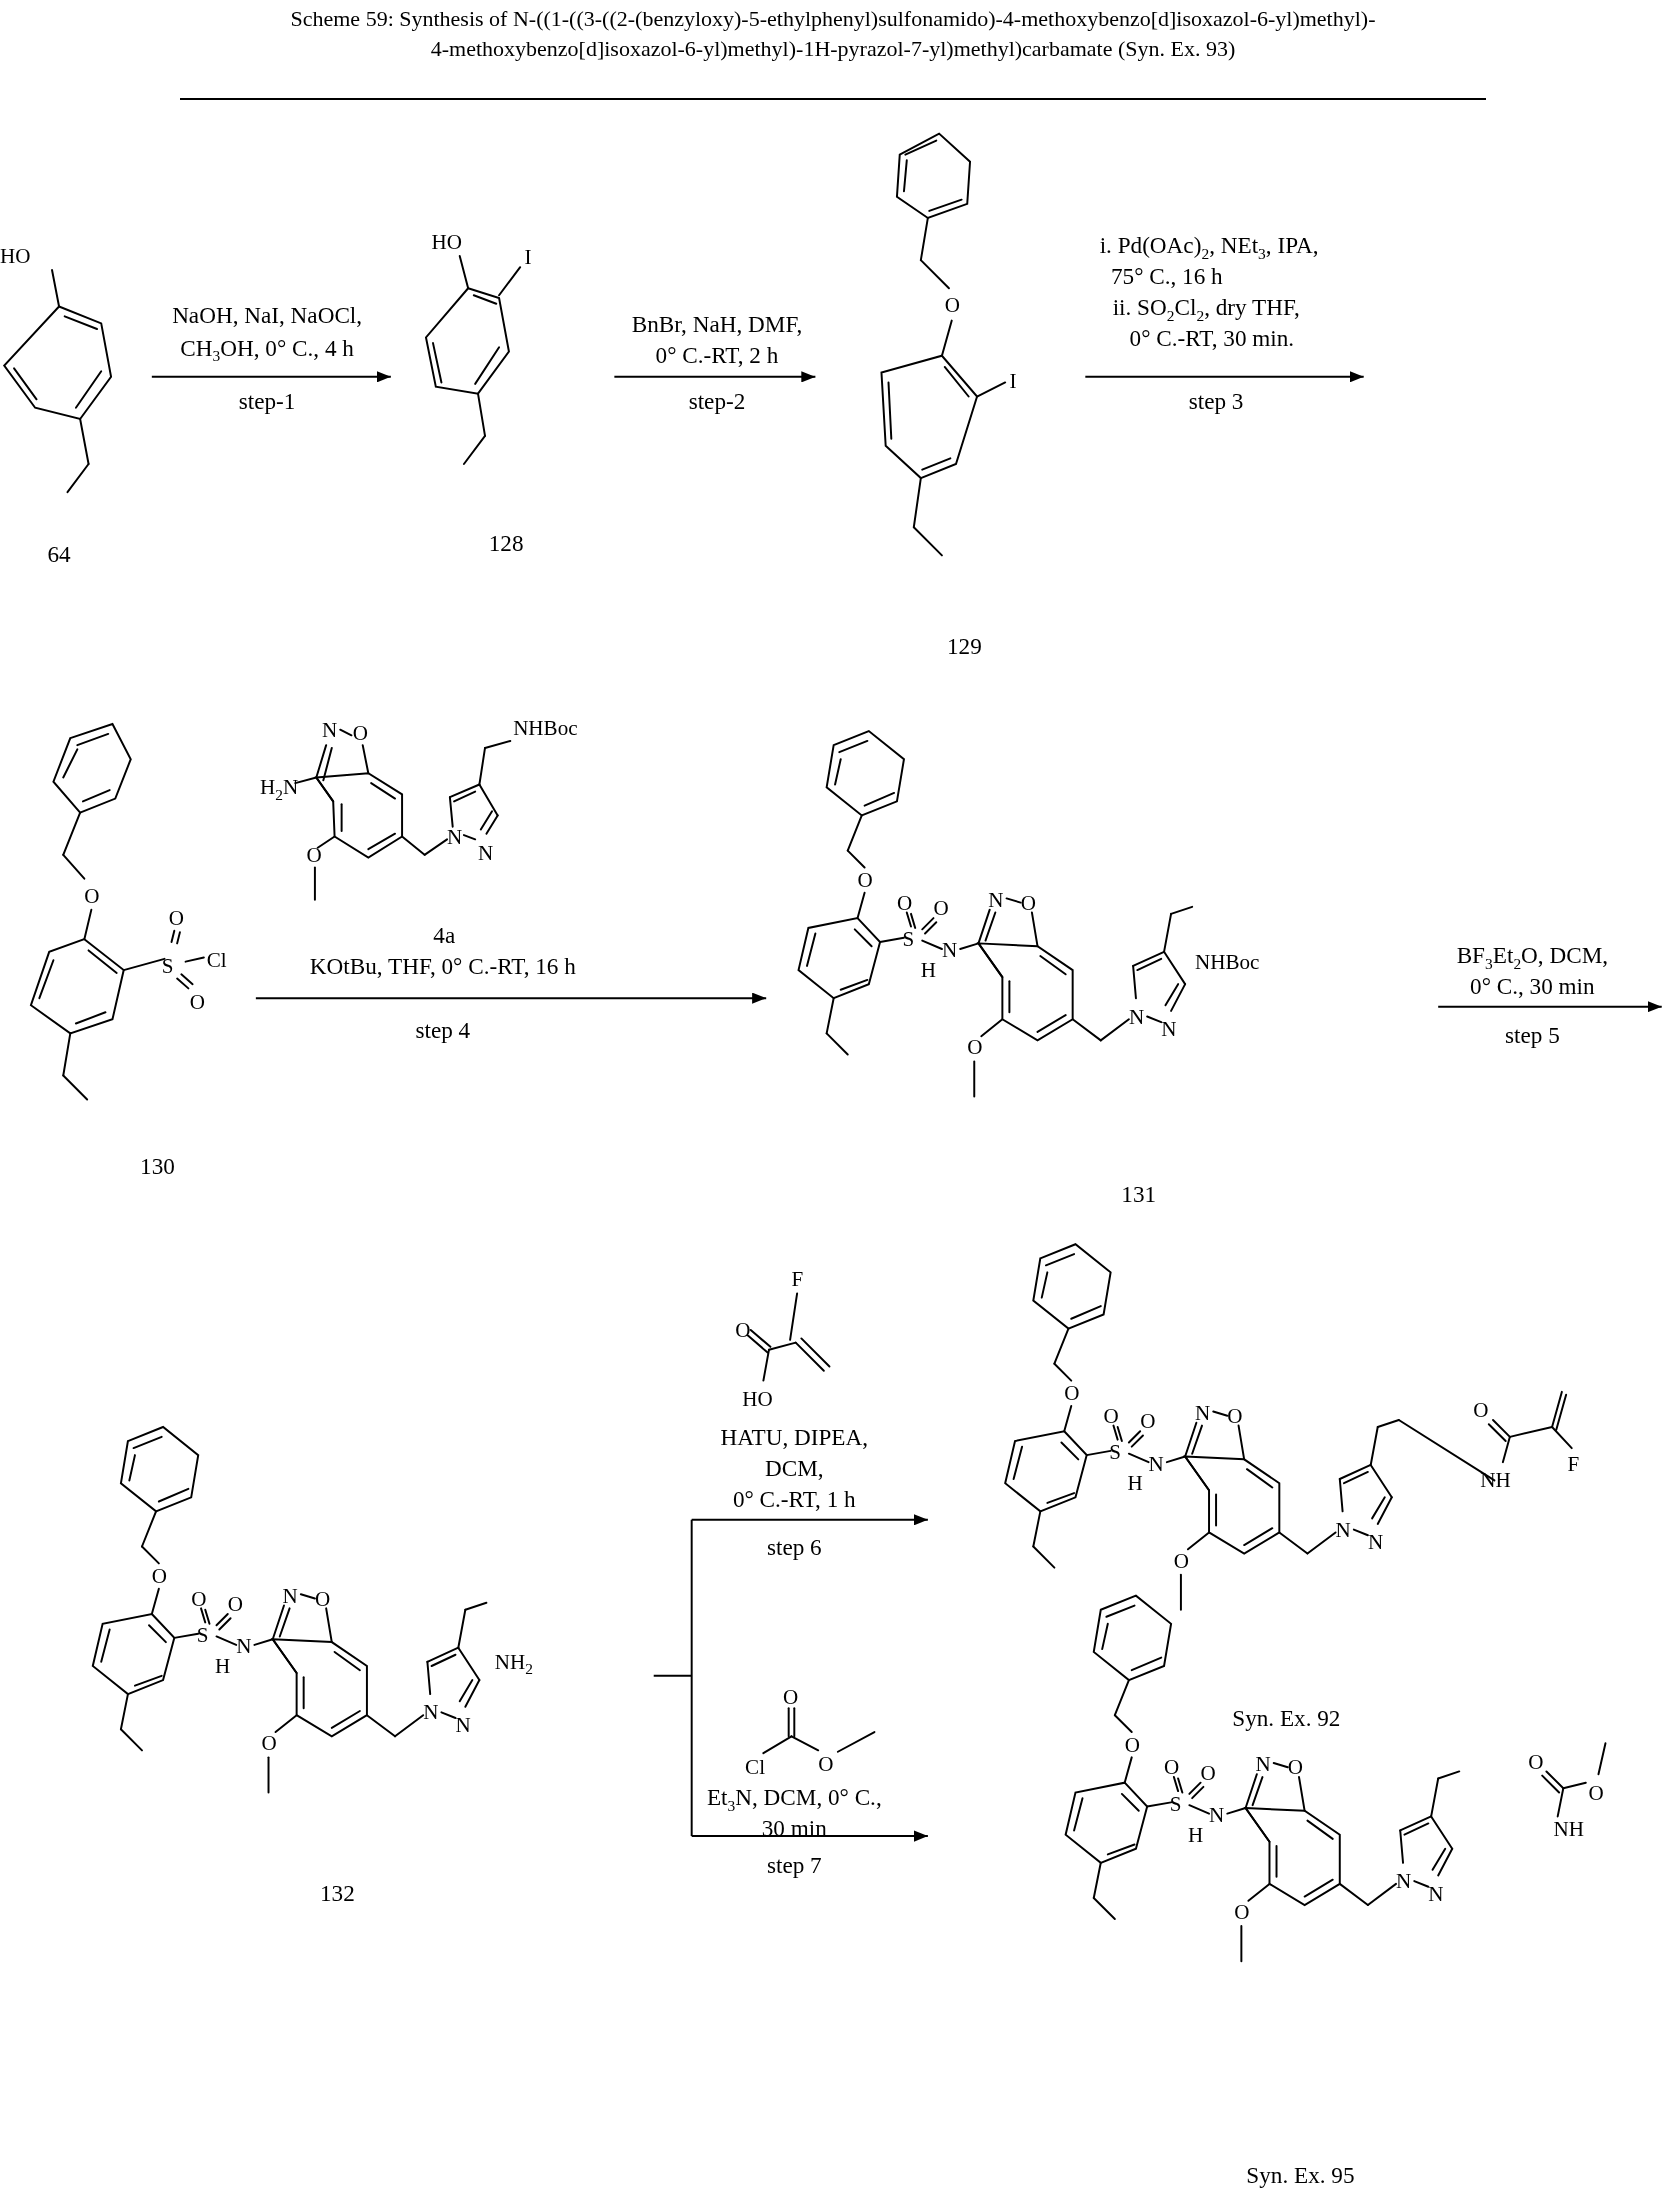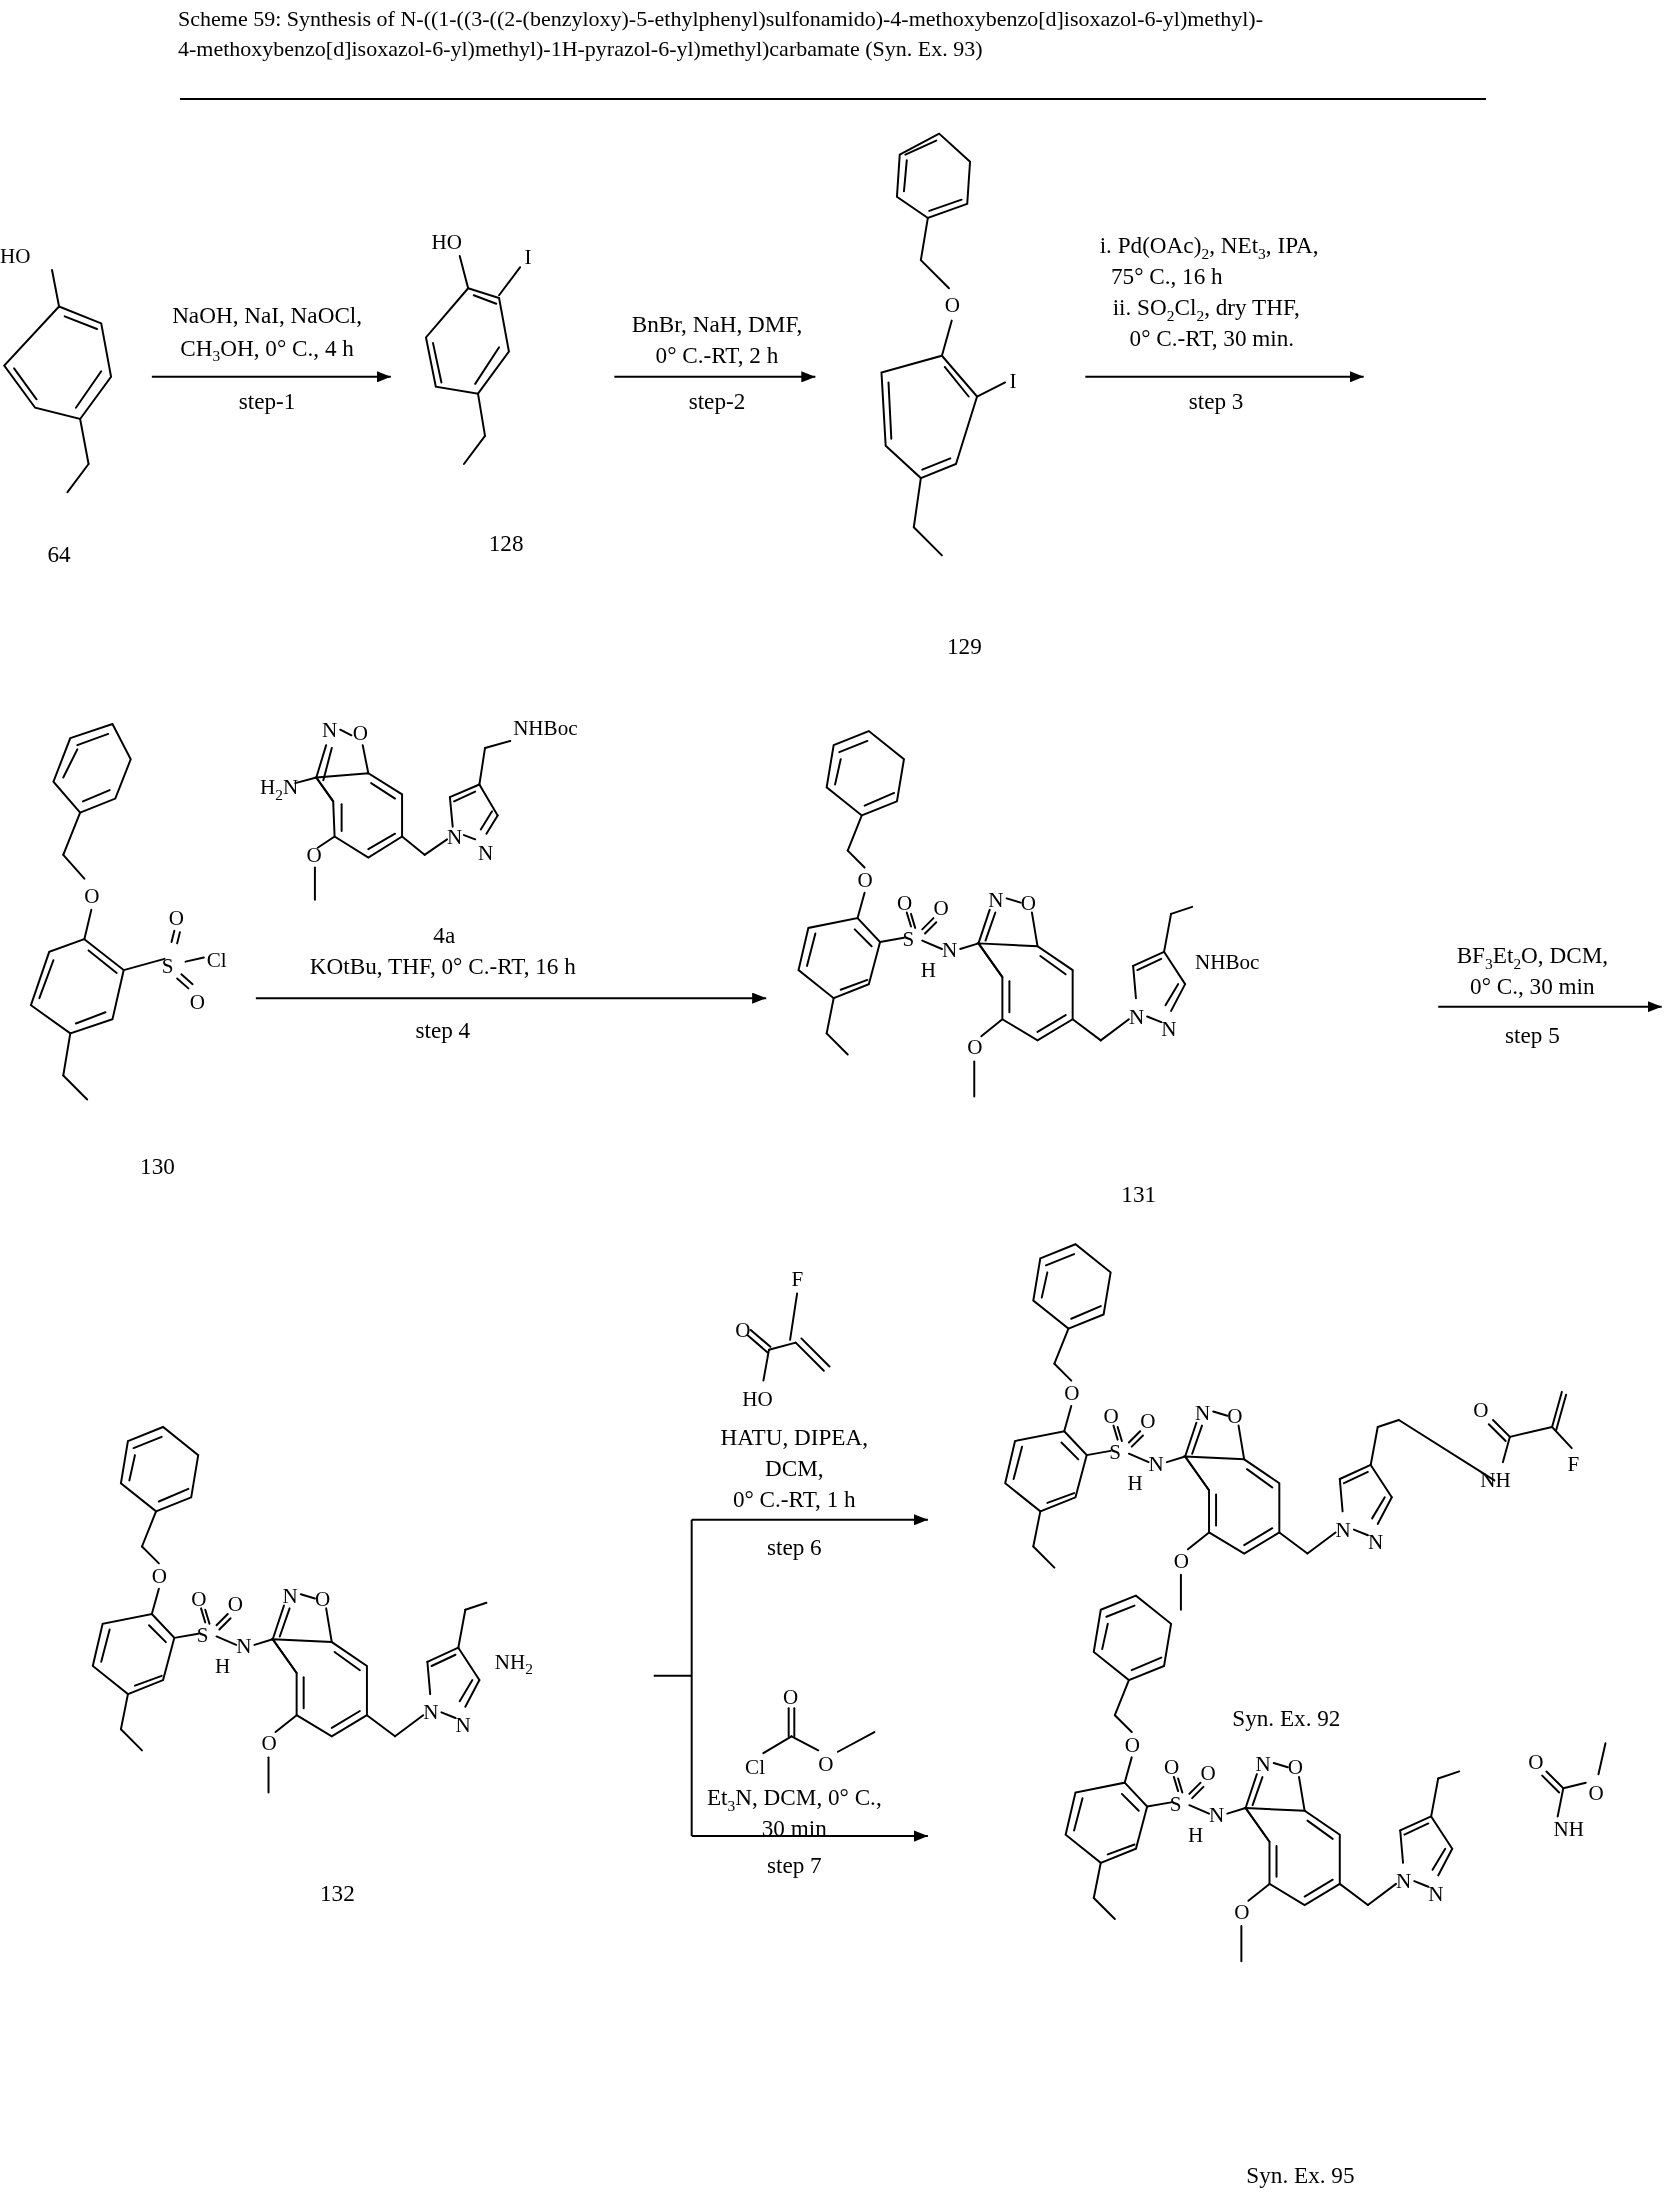--- a/index.html
+++ b/index.html
@@ -1,35 +1,35 @@
 <!DOCTYPE html>
 <html style="font-size:14.3px"><head>
 <meta charset="utf-8">
 <style>
   html, body { margin: 0; padding: 0; background: #ffffff; }
   body { width: 1666px; height: 2206px; position: relative; overflow: hidden;
          font-family: "Liberation Serif", "DejaVu Serif", serif; color: #000; }
-  .title { position: absolute; left: 178px; width: 1310px; top: 3.6px; text-align: left;
+  .title { position: absolute; left: 178px; width: 1310px; top: 3.6px; text-align: center;
            font-size: 22px; line-height: 30px; }
   .title-rule { position: absolute; left: 180px; width: 1306px; top: 98px; height: 1.8px; background: #000; }
   svg#scheme { position: absolute; left: 0; top: 0; }
   svg text { font-family: "Liberation Serif", "DejaVu Serif", serif; fill: #000; }
   .bond { stroke: #000; stroke-width: 1.4; fill: none; stroke-linecap: round; }
   .atom { font-size: 15px; }
   .lbl { font-size: 16.5px; text-anchor: middle; }
   .cond { font-size: 16.5px; text-anchor: middle; }
   .arrow { stroke: #000; stroke-width: 1.4; fill: none; }
   .ahead { fill: #000; stroke: none; }
 </style>
 </head>
 <body>
 
 <div class="title">
   <div>Scheme 59: Synthesis of N-((1-((3-((2-(benzyloxy)-5-ethylphenyl)sulfonamido)-4-methoxybenzo[d]isoxazol-6-yl)methyl)-</div>
-  <div>4-methoxybenzo[d]isoxazol-6-yl)methyl)-1H-pyrazol-6-yl)methyl)carbamate (Syn. Ex. 93)</div>
+  <div>4-methoxybenzo[d]isoxazol-6-yl)methyl)-1H-pyrazol-7-yl)methyl)carbamate (Syn. Ex. 93)</div>
 </div>
 <div class="title-rule"></div>
 
 <svg id="scheme" width="1666" height="2206" viewBox="0 0 1870 2476">
   <defs>
 
     <g id="core">
 
       <polygon class="bond" points="-55,-175 -30,-185 -5,-165 -10,-135 -35,-125 -60,-145"></polygon>
       <line class="bond" x1="-51" y1="-170" x2="-31" y2="-178"></line>

